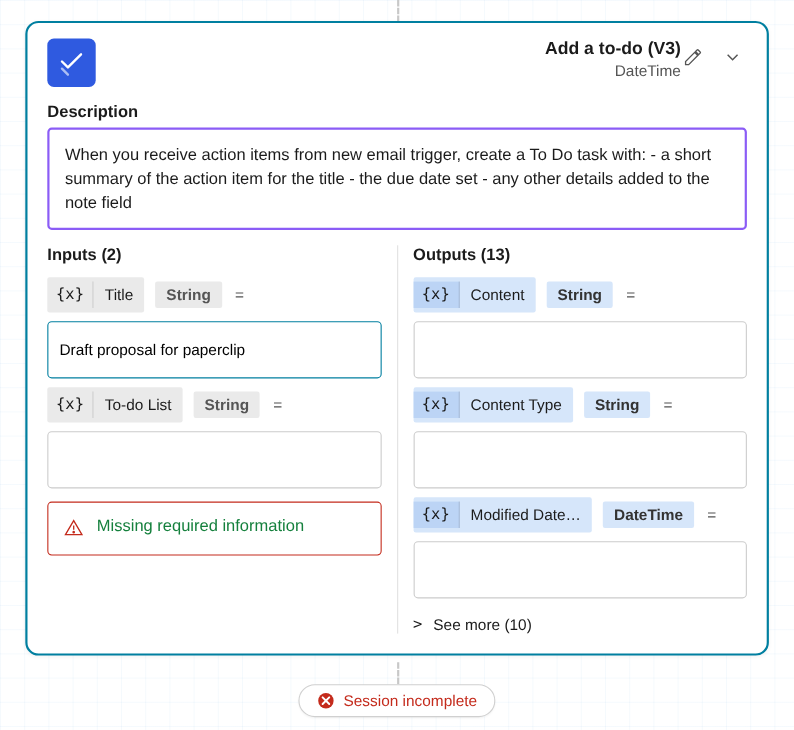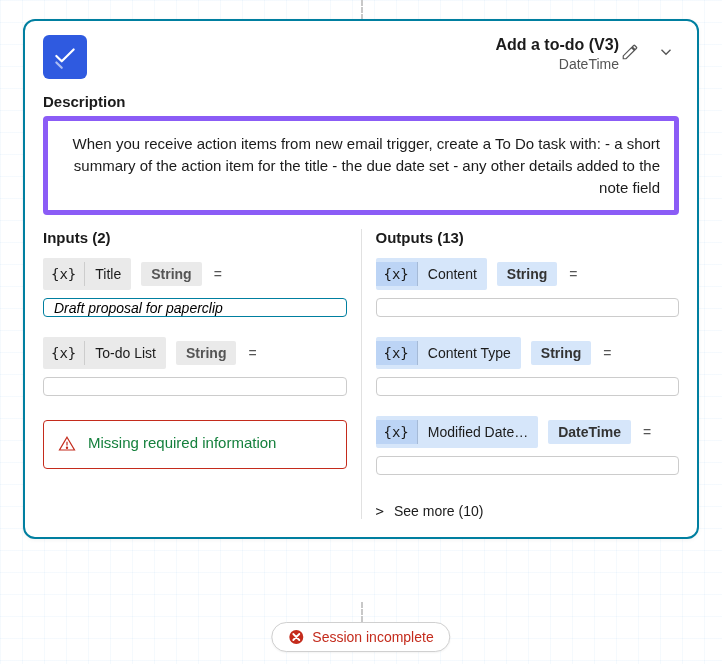--- a/index.html
+++ b/index.html
@@ -31,36 +31,36 @@
     margin-right:12px; flex-shrink:0;
   }
   .card-icon svg { width:26px; height:26px; }
   .title-block { flex:1; }
   .card-title { font-size:16px; font-weight:600; line-height:1.2; }
   .card-subtitle { font-size:14px; color:#555; line-height:1.2; margin-top:2px; }
   .header-actions { display:flex; align-items:center; gap:14px; margin-top:6px; margin-right:2px; }
   .icon-btn { width:22px; height:22px; display:flex; align-items:center; justify-content:center; cursor:pointer; color:#555; }
   .icon-btn svg { width:18px; height:18px; }
   .section-label { font-weight:700; font-size:15px; margin-top:14px; margin-bottom:6px; }
-  .desc-box { border:5px solid #8b5cf6; border-radius:4px; padding:12px 14px; font-size:15px; line-height:1.45;text-align:right; }
+  .desc-box { border:2px solid #8b5cf6; border-radius:4px; padding:12px 14px; font-size:15px; line-height:1.45; }
   .io-row { display:flex; margin-top:14px; }
   .io-col { flex:1; }
   .io-col.left { padding-right:14px; border-right:1px solid #e1e1e1; }
   .io-col.right { padding-left:14px; }
   .io-header { font-weight:600; font-size:15px; margin-bottom:12px; }
   .parambar { display:flex; align-items:center; gap:10px; margin-bottom:8px; }
   .token { display:flex; align-items:center; background:#eaeaea; border-radius:2px; }
   .token.blue { background:#D6E6FA; }
   .token .brace { padding:4px 8px; border-right:1px solid rgba(0,0,0,0.12); font-family:Consolas, monospace; font-size:14px; }
   .token.blue .brace { background:#BCD4F5; }
   .token .pname { padding:8px 10px; font-size:14px; }
   .ptype { background:#eaeaea; border-radius:2px; padding:4px 10px; color:#555; font-size:14px;font-weight:bold; }
   .ptype.blue { background:#D6E6FA; color:#333; }
   .eq { color:#555; padding:0 2px; }
-  .value-box { width:100%; height:19px; border:1px solid #ccc; border-radius:4px; padding:6px 10px; font-size:14px; margin-bottom:20px;font-style:italic; }
+  .value-box { width:100%; height:52px; border:1px solid #ccc; border-radius:4px; padding:6px 10px; font-size:14px; margin-bottom:8px; }
   .value-box.focus { border-color:#007FA0; }
   .error-box {
     border:1px solid #C42B1C; border-radius:4px;
     padding:12px 14px; display:flex; gap:12px; color:#15803d;
     align-items:flex-start; margin-top:4px;
   }
   .error-box .warn-icon { margin-top:2px; }
   .error-box .msg { font-size:15px; line-height:1.35; }
   .see-more { display:flex; align-items:center; gap:10px; margin-top:8px; cursor:pointer; user-select:none; }
   .see-more .chev { font-family:Consolas, monospace; }

